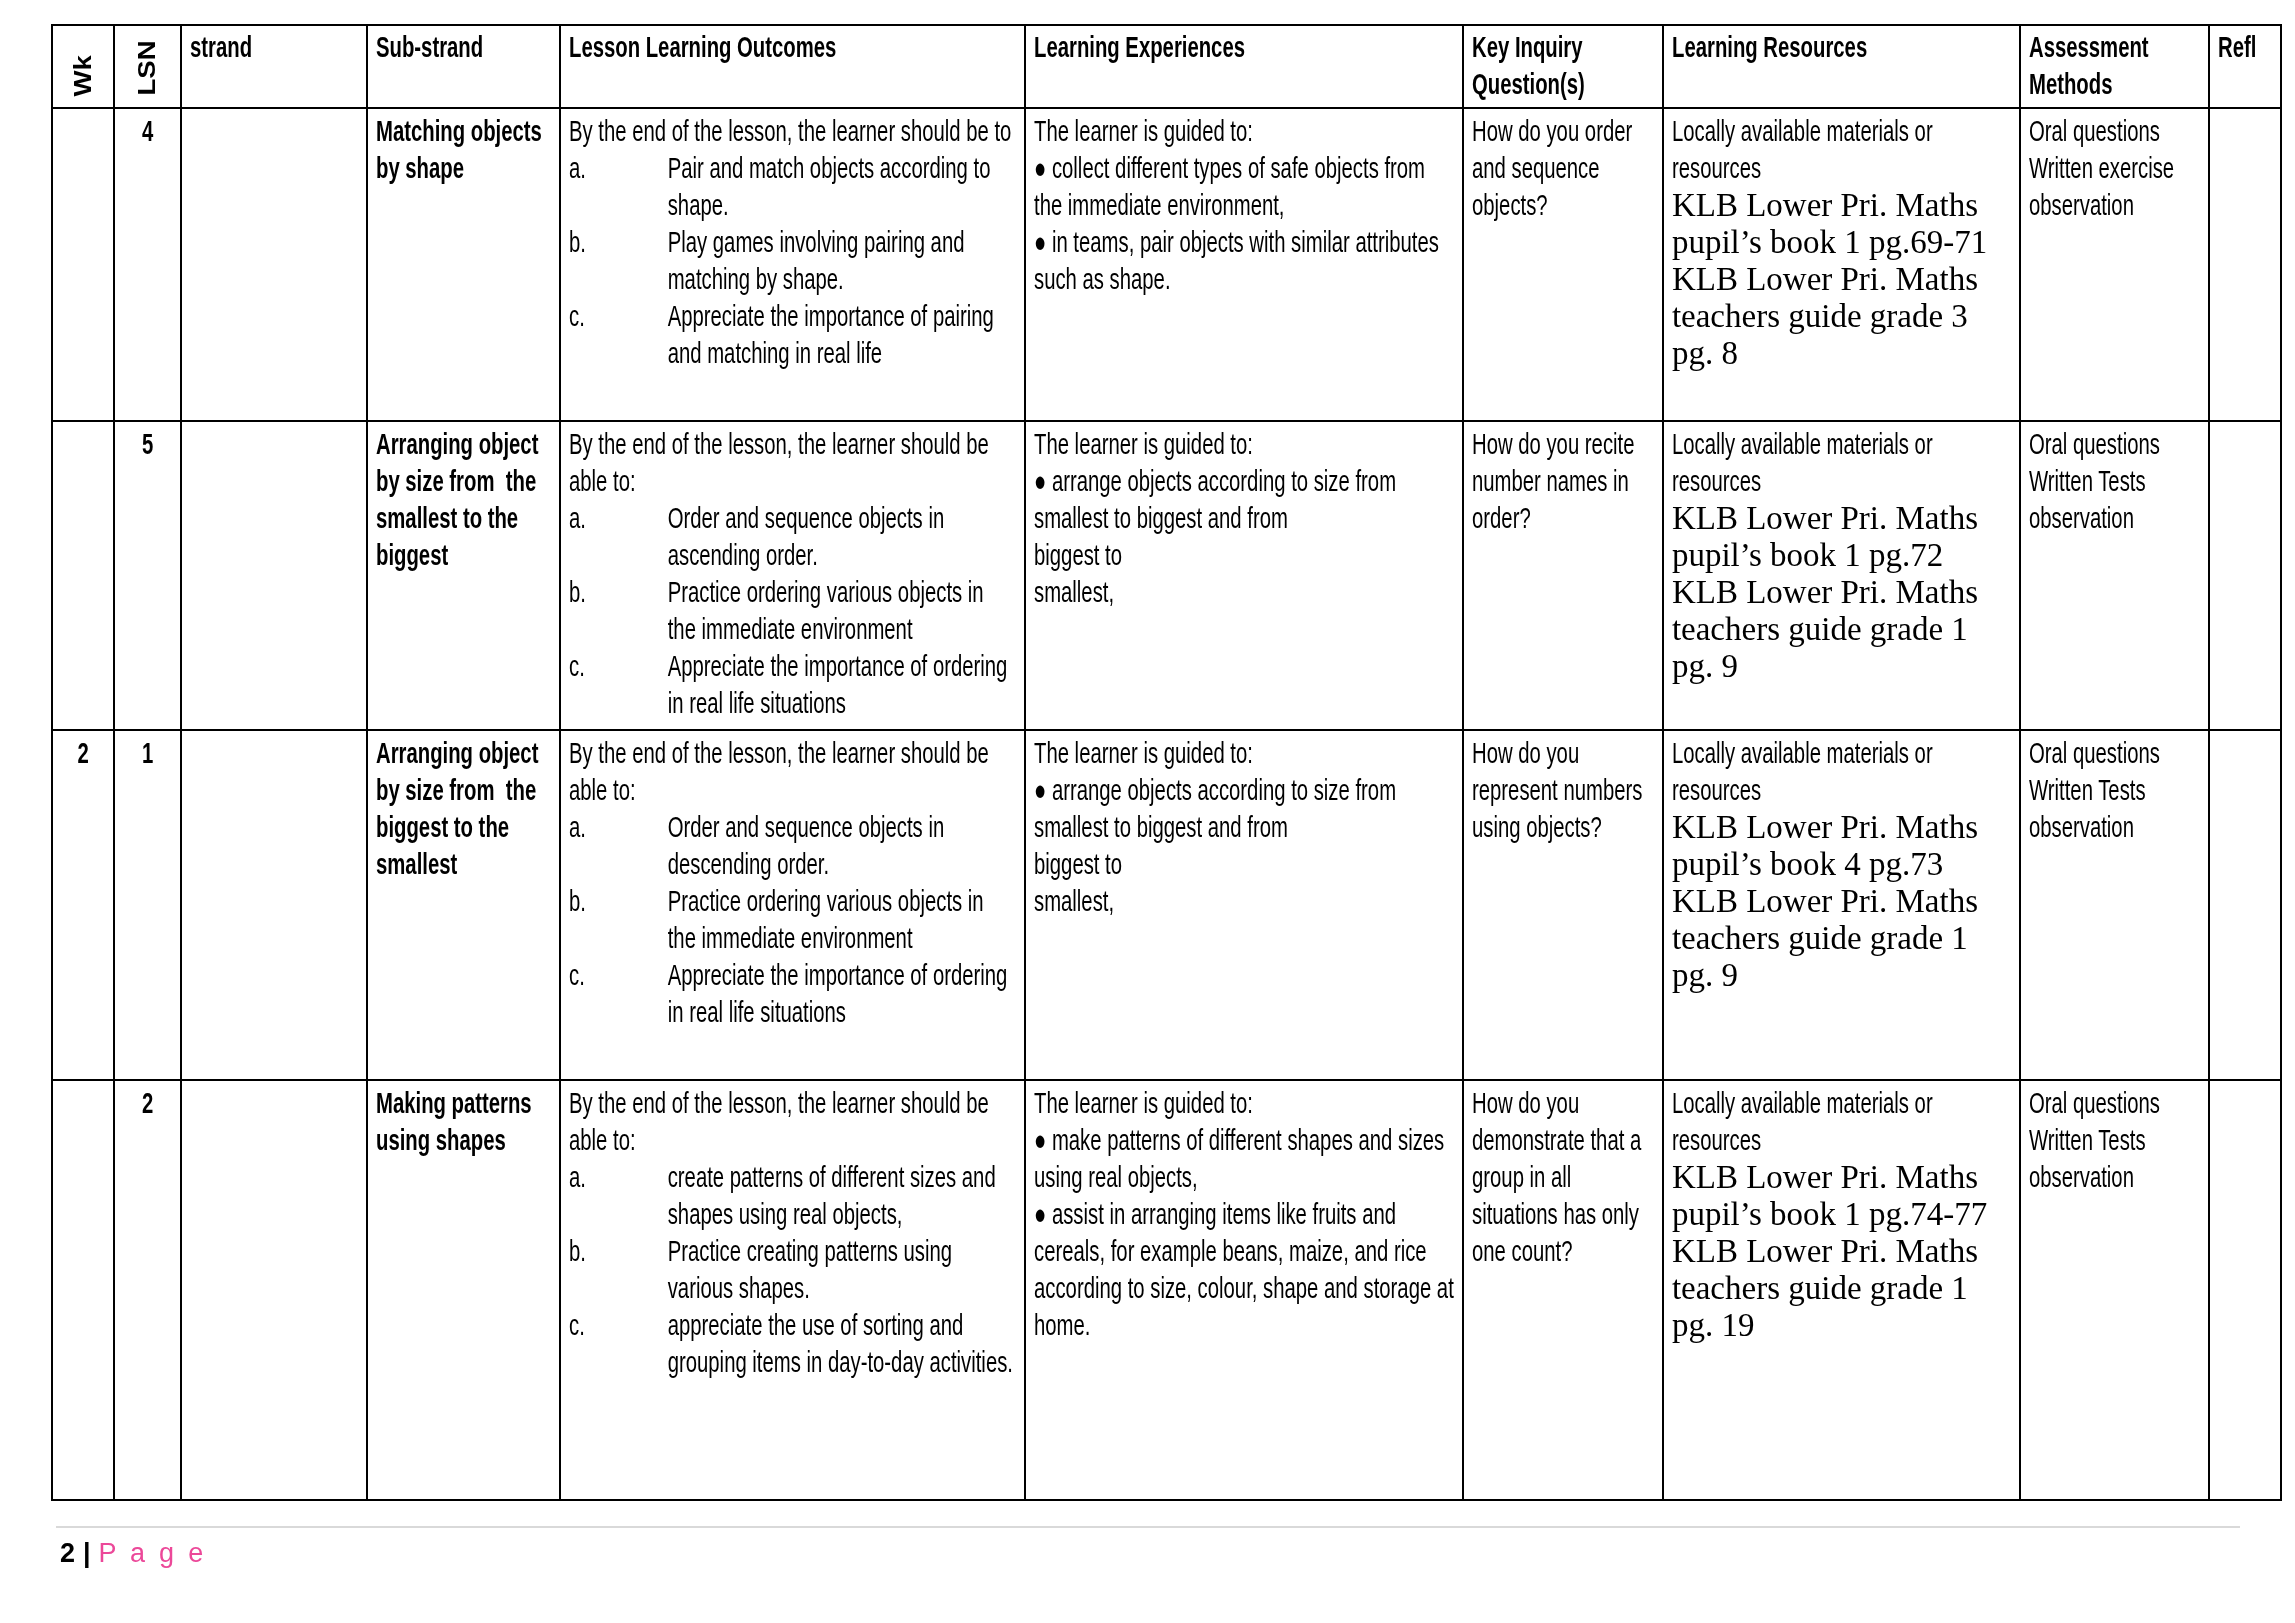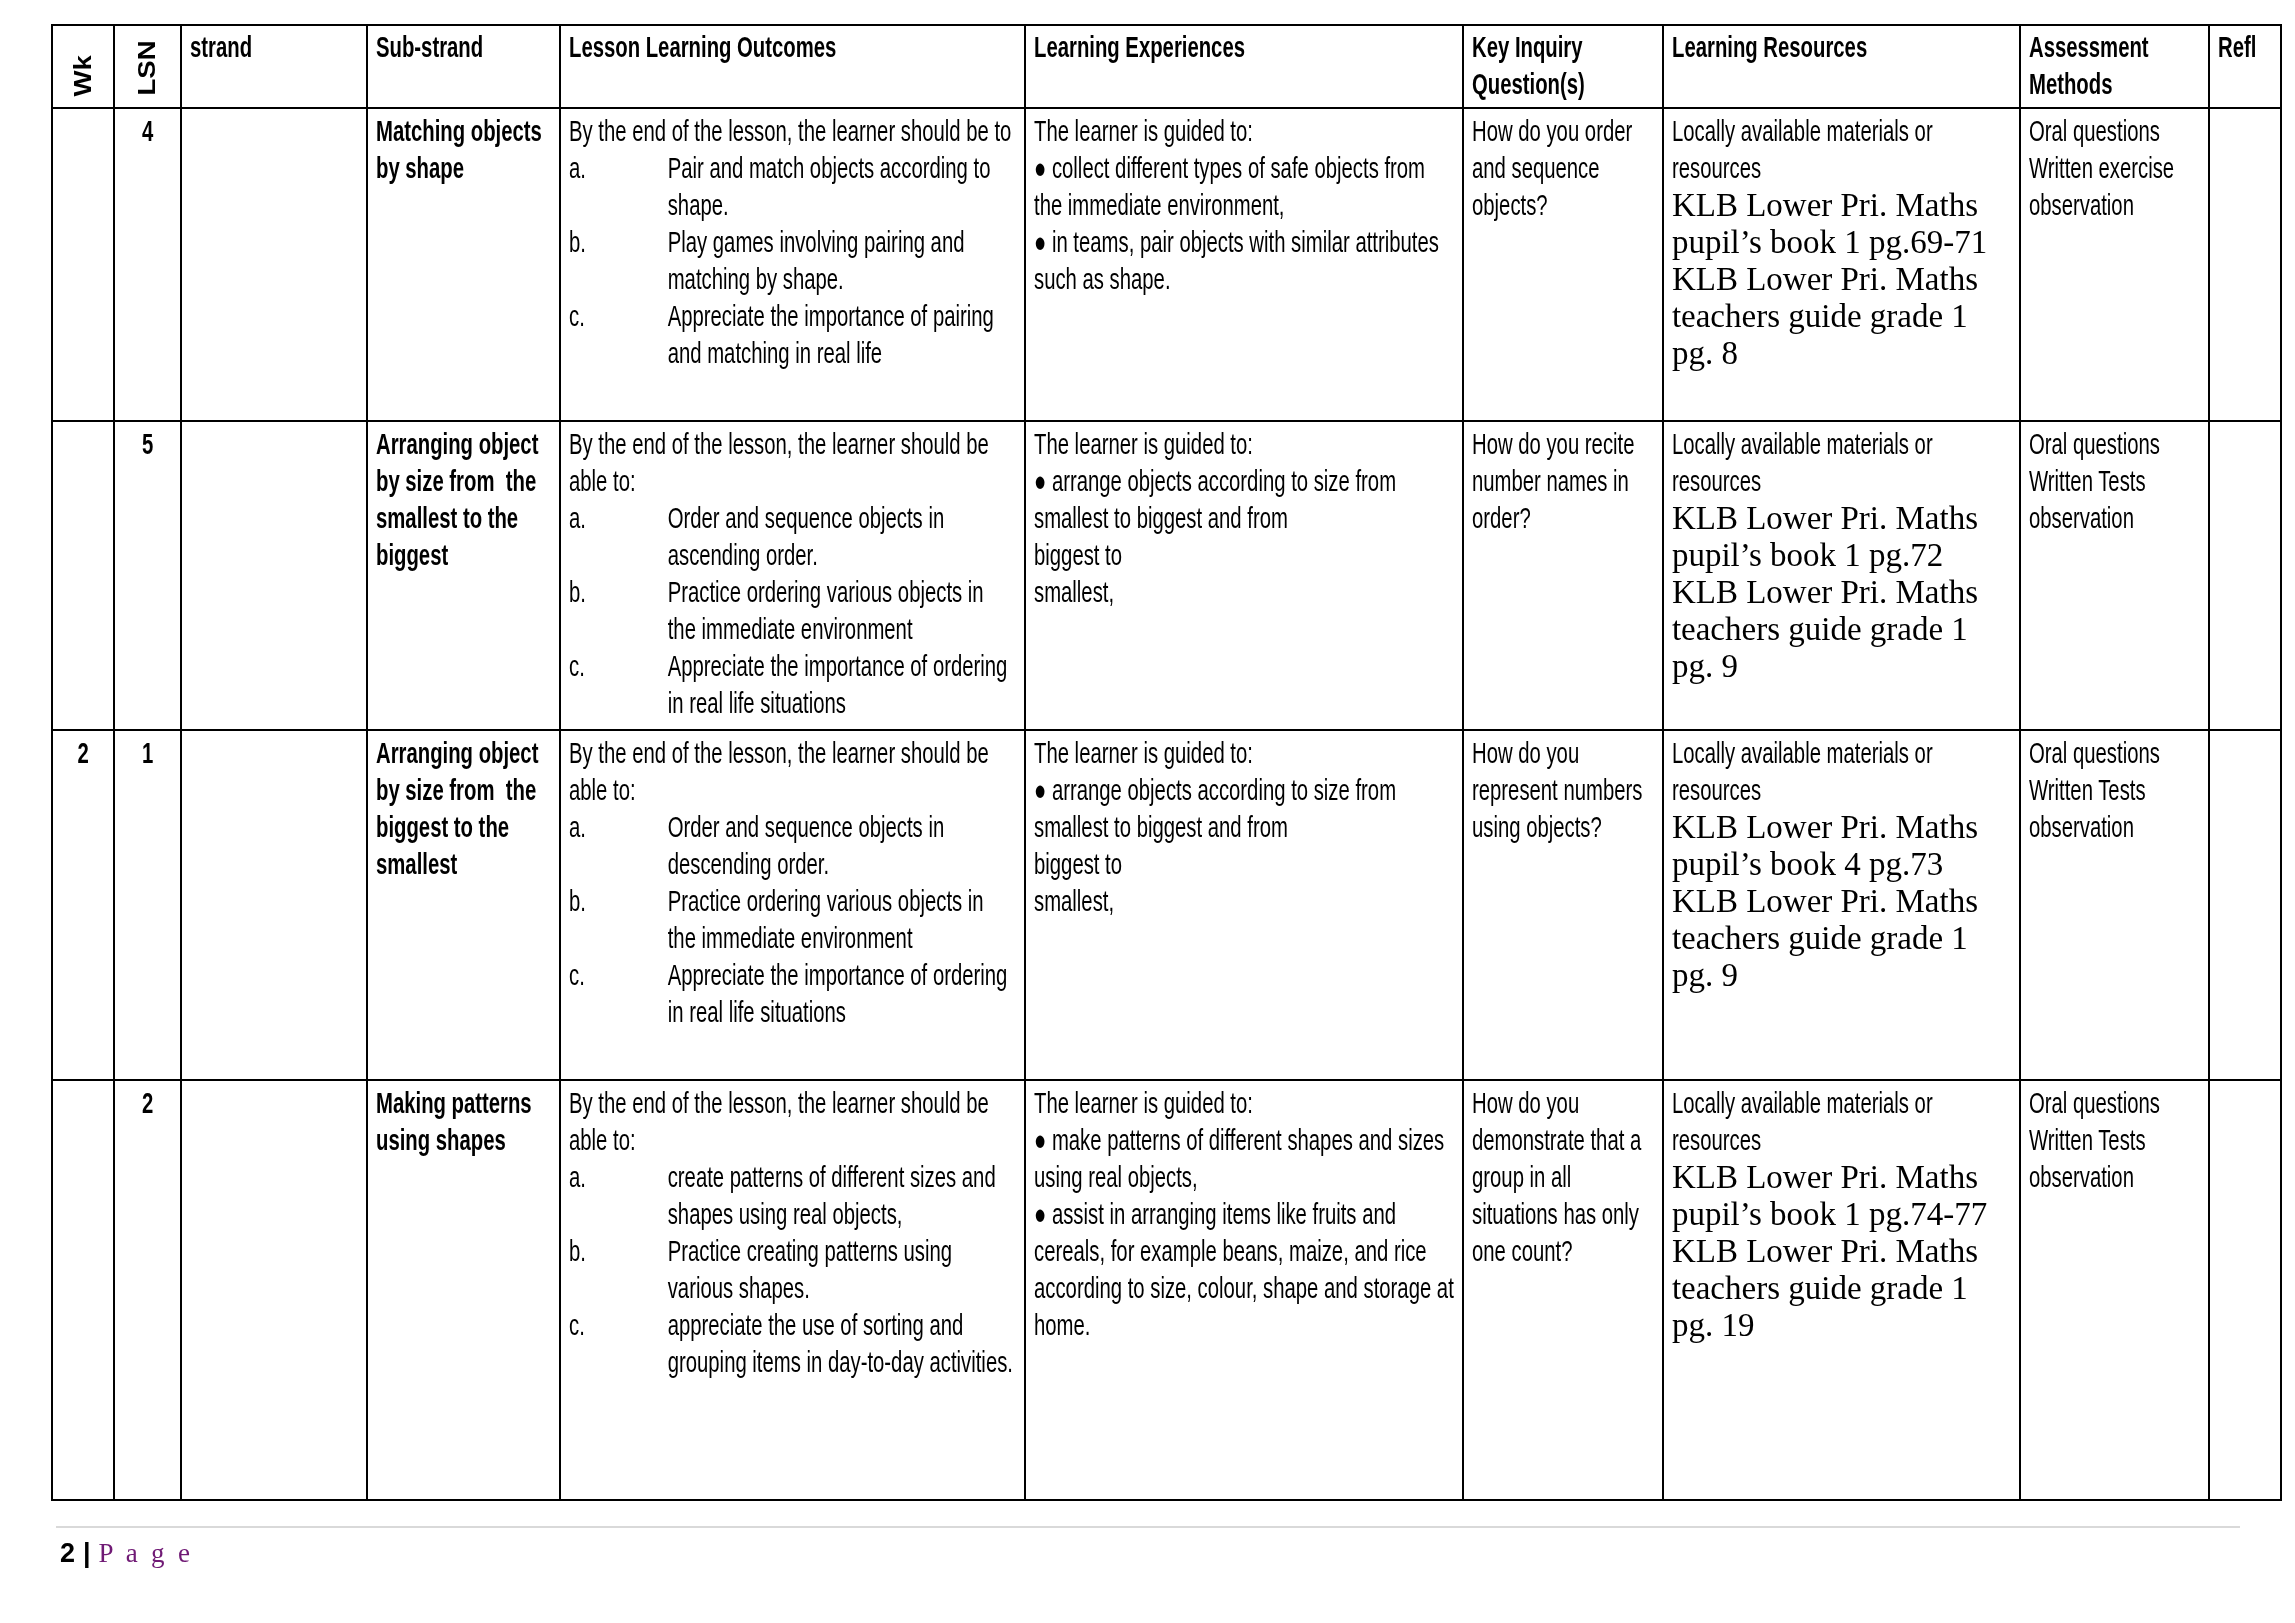--- a/index.html
+++ b/index.html
@@ -31,21 +31,21 @@
   tr.r0 { height:81px; }
   tr.r1 { height:313px; }
   tr.r2 { height:309px; }
   tr.r3 { height:350px; }
   tr.r4 { height:420px; }
 
   .footer-rule { position:absolute; left:56px; top:1526px; width:2184px; height:2px; background:#d9d9d9; }
   .footer-text { position:absolute; left:60px; top:1538px; font-size:27px; }
   .footer-text .pn  { font-weight:bold; color:#000; }
   .footer-text .sep { color:#000; margin:0 7.9px; font-weight:bold; }
-  .footer-text .pl  { color:#701a75; letter-spacing:3.3px;font-family:Liberation Serif, serif; }
+  .footer-text .pl  { color:#ec4899; letter-spacing:3.3px; }
 </style>
 </head>
 <body>
 
 <table class="sow">
   <colgroup>
     <col style="width:62px">
       <col style="width:67px">
       <col style="width:186px">
       <col style="width:193px">
@@ -131,21 +131,21 @@
         <div class="bl"><span>●</span> <span>collect different types of safe objects from the immediate environment,</span></div>
         <div class="bl"><span>●</span> <span>in teams, pair objects with similar attributes such as shape.</span></div>
       </div>
     </td>
     <td>
           <div class="cond p">How do you order and sequence objects?</div>
         </td>
     <td>
       <div class="cond p">Locally available materials or resources</div>
       <div class="ref">KLB Lower Pri. Maths pupil’s book 1 pg.69-71</div>
-      <div class="ref">KLB Lower Pri. Maths teachers guide grade 1 pg. 8</div>
+      <div class="ref">KLB Lower Pri. Maths teachers guide grade 3 pg. 8</div>
     </td>
     <td>
       <div class="cond">
         <div class="p">Oral questions</div>
         <div class="p">Written exercise</div>
         <div class="p">observation</div>
       </div>
     </td>
     <td>
           <div class="cond p"></div>

